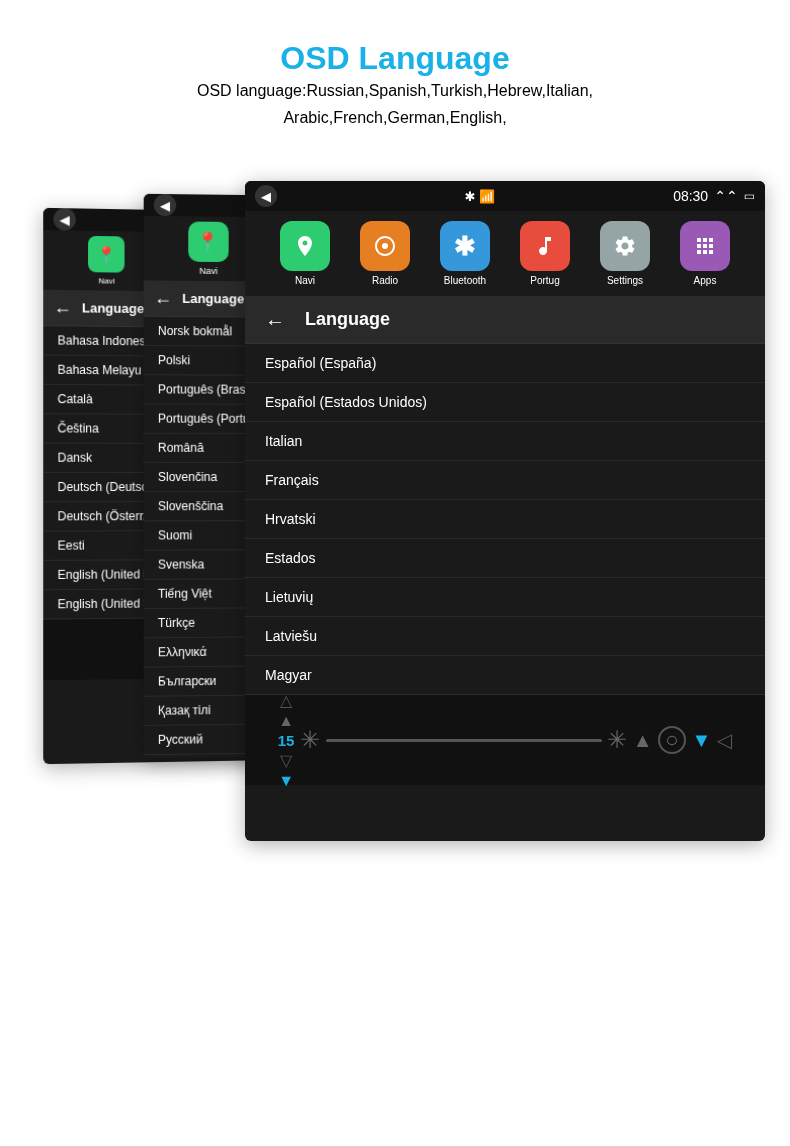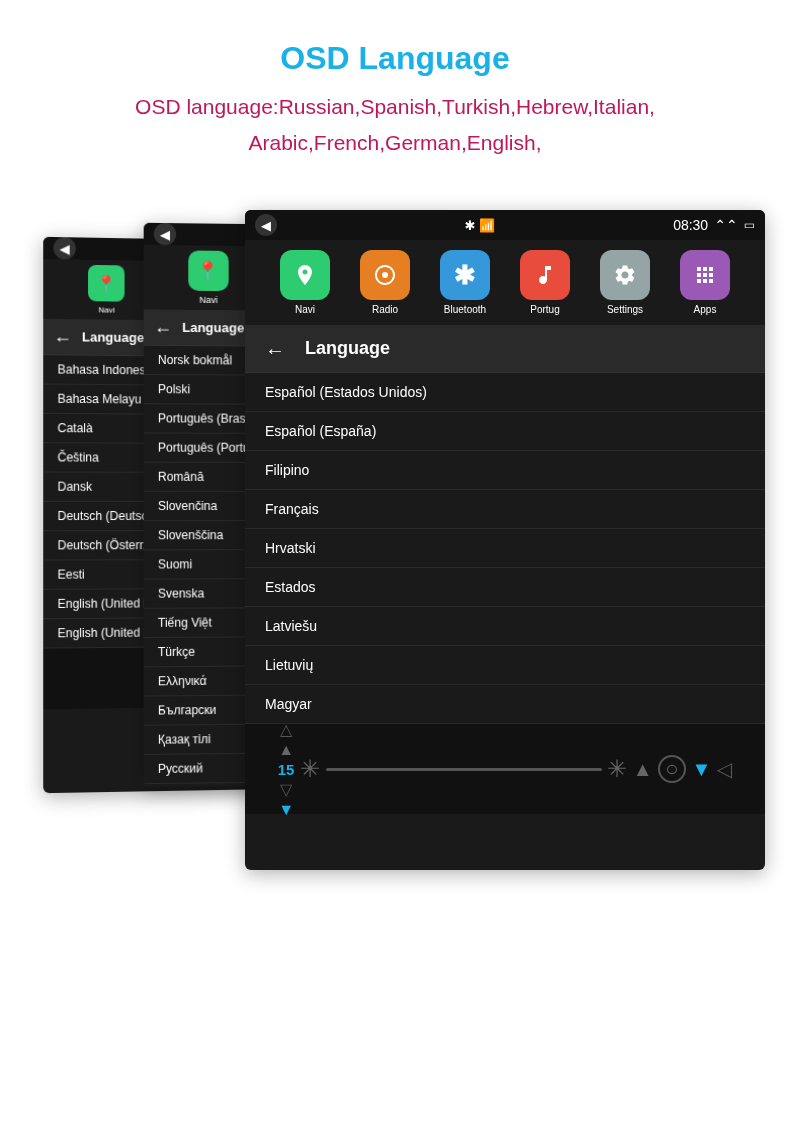--- a/index.html
+++ b/index.html
@@ -17,23 +17,22 @@
     .header {
       text-align: center;
       padding: 40px 20px 20px;
     }
     .header h1 {
       font-size: 32px;
       font-weight: bold;
       color: #1ab0e8;
     }
     .header p {
-      font-size: 21px;
-      color: #be185d;
-      margin-top: 12px;
+      font-size: 16px;
+      color: #000000;
       line-height: 1.7;
     }
 
     
     .screenshots-container {
       position: relative;
       width: 760px;
       height: 750px;
       margin-top: 30px;
     }
@@ -397,28 +396,28 @@
         <span class="app-label">Apps</span>
       </div>
     </div>
 
     <div class="language-panel" style="display:flex; flex-direction:column;">
       <div class="language-header" style="padding:12px 20px;">
         <span class="back-arrow" style="font-size:20px; cursor:pointer;">←</span>
         <span class="title" style="font-size:18px; margin-left:10px;">Language</span>
       </div>
       <ul class="language-list">
+        <li>Español (España)</li>
         <li>Español (Estados Unidos)</li>
-        <li>Español (España)</li>
-        <li>Filipino</li>
+        <li>Italian</li>
         <li>Français</li>
         <li>Hrvatski</li>
         <li>Estados</li>
+        <li>Lietuvių</li>
         <li>Latviešu</li>
-        <li>Lietuvių</li>
         <li>Magyar</li>
       </ul>
     </div>
 
     <div class="bottom-bar" style="height:90px; padding: 5px 30px;">
       <div class="bottom-ctrl">
         <span style="color:#555; font-size:16px;">△</span>
         <span style="color:#666; font-size:16px;">▲</span>
         <span class="num" style="color:#1ab0e8; font-size:15px; font-weight:bold;">15</span>
         <span style="color:#555; font-size:16px;">▽</span>

